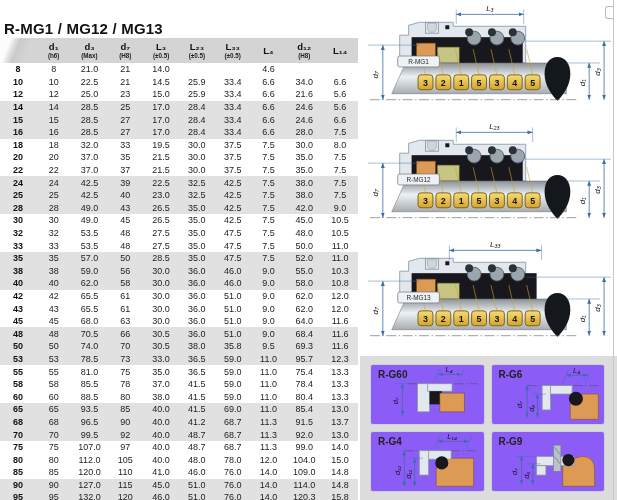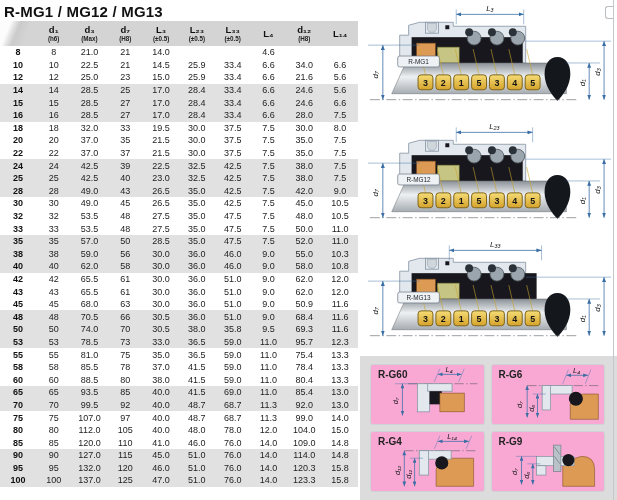--- a/index.html
+++ b/index.html
@@ -5,42 +5,42 @@
   :root{
     --dim:#3a6ea5; --dark:#17171d; --metal:#e2e8ee; --orange:#dd9a55; --khaki:#c6c583;
     --band:#e1e1e1; --hdr:#d4d4d4; --panel:#dcdcdc; --chipb:#7d6318; --txt:#1c1c1c;
   }
   html,body{margin:0;padding:0;}
   body{width:617px;height:500px;overflow:hidden;background:#fff;
        font-family:"Liberation Sans","DejaVu Sans",sans-serif;color:var(--txt);position:relative;}
   .page{position:absolute;inset:0;}
   
   .table-panel{position:absolute;left:0;top:0;width:360px;height:500px;}
-  .title{font-size:15px;font-weight:bold;letter-spacing:.2px;padding:3px 0 0 4px;height:18px;color:#111;}
+  .title{font-size:15px;font-weight:bold;letter-spacing:.2px;padding:20px 0 0 4px;height:18px;color:#111;}
   table{border-collapse:collapse;table-layout:fixed;width:358px;margin-left:0;}
   th,td{padding:0;text-align:center;vertical-align:middle;overflow:hidden;white-space:nowrap;}
   thead th{height:25px;background:var(--hdr);}
   thead th.corner{background:linear-gradient(112deg,#fcfcfc 24%,#e3e3e3 34%,#cbcbcb 46%,var(--hdr) 70%);}
   .hl{font-size:9.5px;font-weight:bold;line-height:10px;color:#111;}
   .hs{font-size:6.3px;line-height:7px;color:#222;}
   tbody td{height:12.6px;font-size:9px;color:#1d1d1d;}
   tbody td.c0{font-weight:bold;color:#111;}
   tr.band td{background:var(--band);}
   
   .right-panel{position:absolute;left:360px;top:0;width:257px;height:500px;background:#fff;}
   .edge-line{position:absolute;right:3px;top:0;bottom:0;width:1px;background:#c3c8cc;}
   .edge-notch{position:absolute;right:4px;top:6px;width:7px;height:11px;background:#fff;
               border:1px solid #b8bdc1;border-right:none;border-radius:3px 0 0 3px;}
   .diagram-stack{position:absolute;left:0;top:0;width:253px;height:356px;}
   .seal-fig{display:block;width:250px;height:117px;margin:1px 0 0 2px;}
   
   .detail-grid{position:absolute;left:0;top:356px;width:257px;height:144px;background:var(--panel);
                box-sizing:border-box;padding:8px 12px 8px 10px;display:grid;
                grid-template-columns:1fr 1fr;grid-template-rows:1fr 1fr;gap:6px;}
-  .gcard{position:relative;background:#f9a8d4;border:1px solid #cdd2d6;border-radius:3px;overflow:hidden;}
+  .gcard{position:relative;background:#8b5cf6;border:1px solid #cdd2d6;border-radius:3px;overflow:hidden;}
   .gcard-label{position:absolute;left:7px;top:4px;font-size:10px;font-weight:bold;color:#222;z-index:2;}
   .gcard svg{position:absolute;inset:0;width:100%;height:100%;}
   
   .dim{stroke:var(--dim);stroke-width:0.8;marker-start:url(#as);marker-end:url(#ae);}
   .ext{stroke:var(--dim);stroke-width:0.45;}
   .cline{stroke:#4b4f53;stroke-width:0.55;stroke-dasharray:10 2.5 1.5 2.5;fill:none;}
   .dim-label{font-size:8px;font-style:italic;fill:#14161a;font-family:"Liberation Sans","DejaVu Sans",sans-serif;}
   .metal{fill:var(--metal);stroke:#8493a1;stroke-width:0.8;}
   .darkf{fill:var(--dark);}
   .orangef{fill:var(--orange);stroke:#7c4c1e;stroke-width:0.6;}
@@ -361,21 +361,21 @@
           </tr>
           <tr>
             <td class="c0">45</td>
             <td class="">45</td>
             <td class="">68.0</td>
             <td class="">63</td>
             <td class="">30.0</td>
             <td class="">36.0</td>
             <td class="">51.0</td>
             <td class="">9.0</td>
-            <td class="">50.9</td>
+            <td class="">64.0</td>
             <td class="">11.6</td>
           </tr>
           <tr class="band">
             <td class="c0">48</td>
             <td class="">48</td>
             <td class="">70.5</td>
             <td class="">66</td>
             <td class="">30.5</td>
             <td class="">36.0</td>
             <td class="">51.0</td>
@@ -447,20 +447,32 @@
             <td class="c0">65</td>
             <td class="">65</td>
             <td class="">93.5</td>
             <td class="">85</td>
             <td class="">40.0</td>
             <td class="">41.5</td>
             <td class="">69.0</td>
             <td class="">11.0</td>
             <td class="">85.4</td>
             <td class="">13.0</td>
+          </tr>
+          <tr class="band">
+            <td class="c0">68</td>
+            <td class="">68</td>
+            <td class="">96.5</td>
+            <td class="">90</td>
+            <td class="">40.0</td>
+            <td class="">41.2</td>
+            <td class="">68.7</td>
+            <td class="">11.3</td>
+            <td class="">91.5</td>
+            <td class="">13.7</td>
           </tr>
           <tr class="band">
             <td class="c0">70</td>
             <td class="">70</td>
             <td class="">99.5</td>
             <td class="">92</td>
             <td class="">40.0</td>
             <td class="">48.7</td>
             <td class="">68.7</td>
             <td class="">11.3</td>

